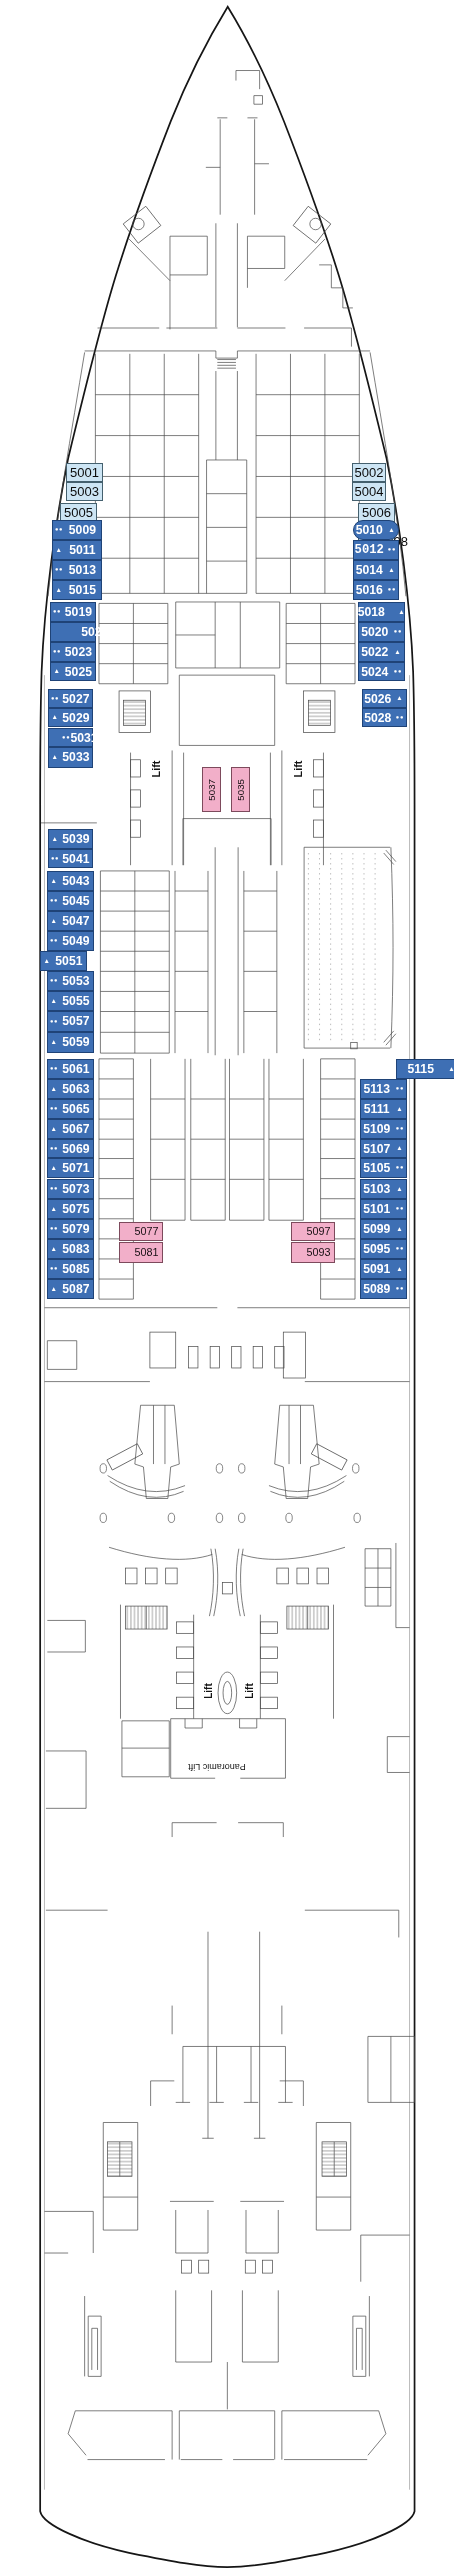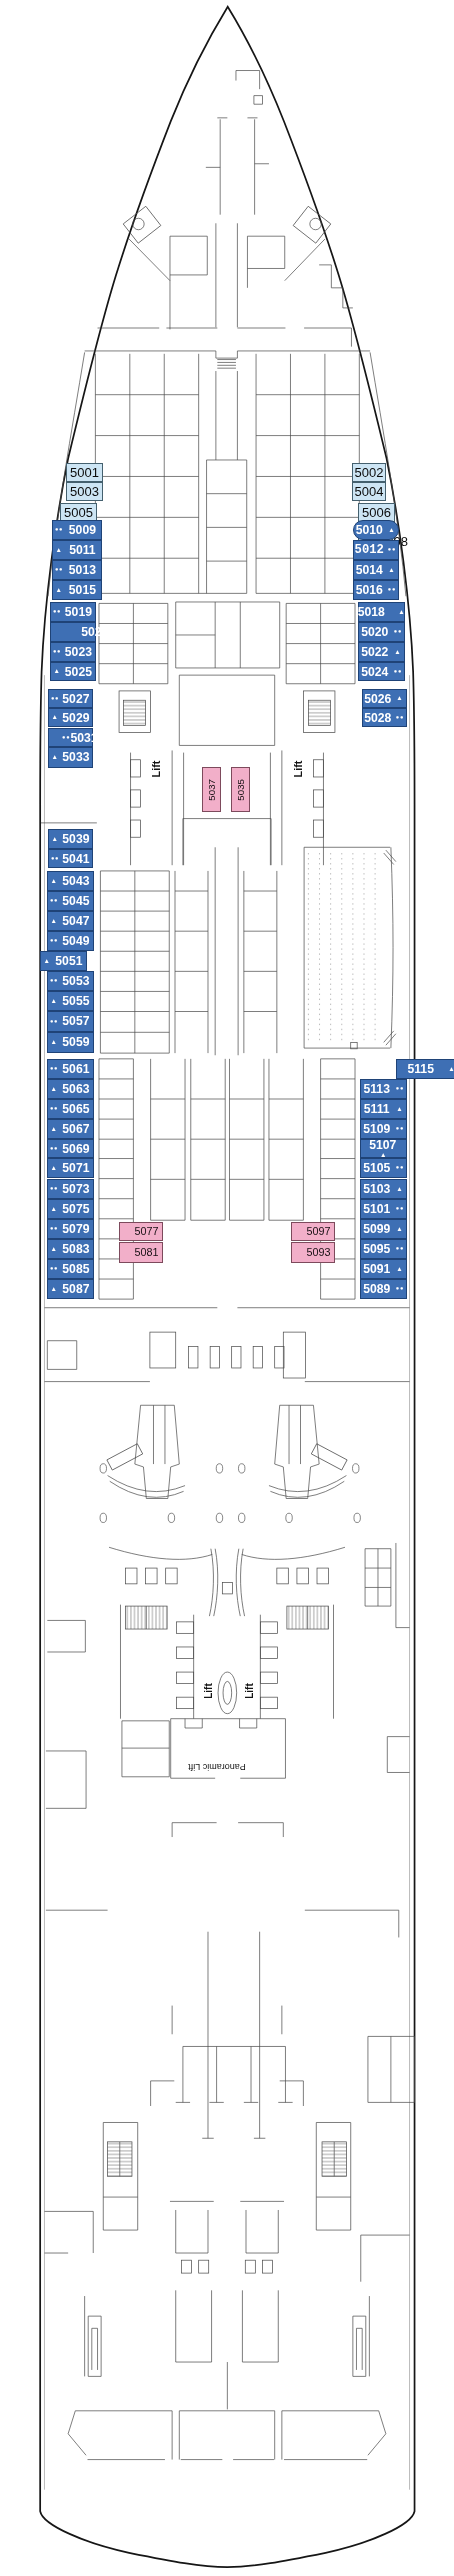--- a/index.html
+++ b/index.html
@@ -453,21 +453,21 @@
         <span class="ic dots">●●</span>
       </div>
       <div class="cab v-dark" style="left: 360px; top: 1099px; width: 47px; height: 20px;">
         <span class="num">5111</span>
         <span class="ic tri">▲</span>
       </div>
       <div class="cab v-dark" style="left: 360px; top: 1119px; width: 47px; height: 20px;">
         <span class="num">5109</span>
         <span class="ic dots">●●</span>
       </div>
-      <div class="cab v-dark" style="left: 360px; top: 1139px; width: 47px; height: 19.4px; flex-direction: column;">
+      <div class="cab v-dark" style="left: 360px; top: 1139px; width: 47px; height: 19.4px;">
         <span class="num">5107</span>
         <span class="ic tri">▲</span>
       </div>
       <div class="cab v-dark" style="left: 360px; top: 1158px; width: 47px; height: 20px;">
         <span class="num">5105</span>
         <span class="ic dots">●●</span>
       </div>
       <div class="cab v-dark" style="left: 360px; top: 1179px; width: 47px; height: 20px;">
         <span class="num">5103</span>
         <span class="ic tri">▲</span>

